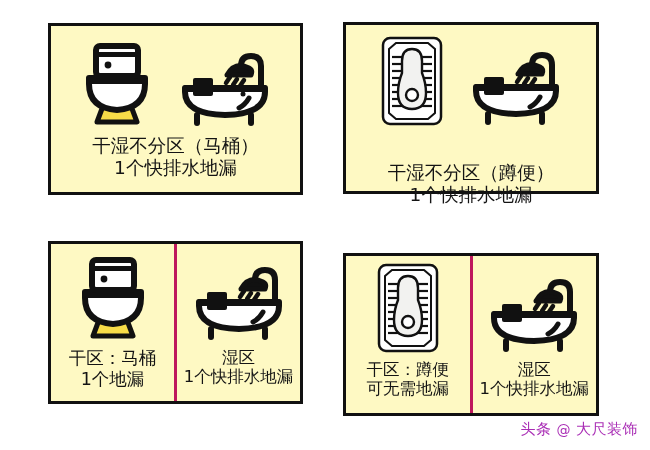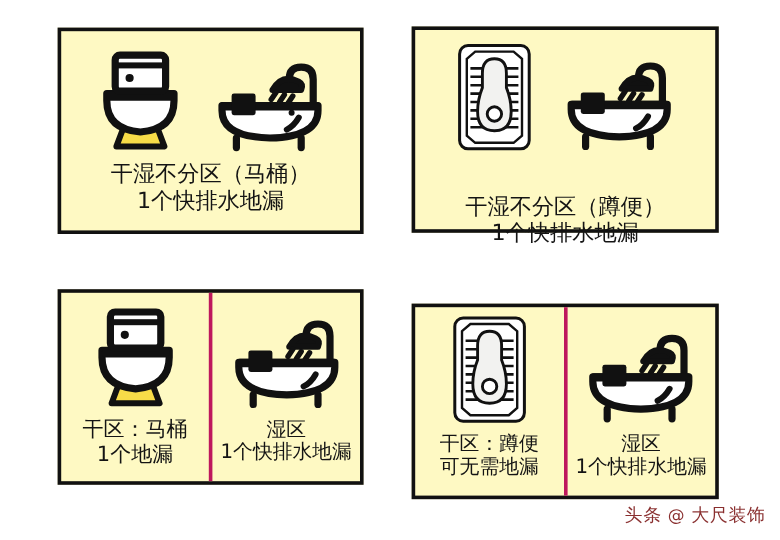--- a/index.html
+++ b/index.html
@@ -101,21 +101,21 @@
 
   
   .watermark {
     position: absolute;
     right: 12px;
     bottom: 11px;
     display: flex;
     align-items: center;
     gap: 5px;
     font-size: 15px;
-    color: #7f1d1d;
+    color: #a21caf;
     letter-spacing: 0.5px;
     opacity: 0.92;
     white-space: nowrap;
   }
   .watermark .wm-at { font-size: 14px; }
 </style>
 </head>
 <body>
 
 <div id="page-root">

